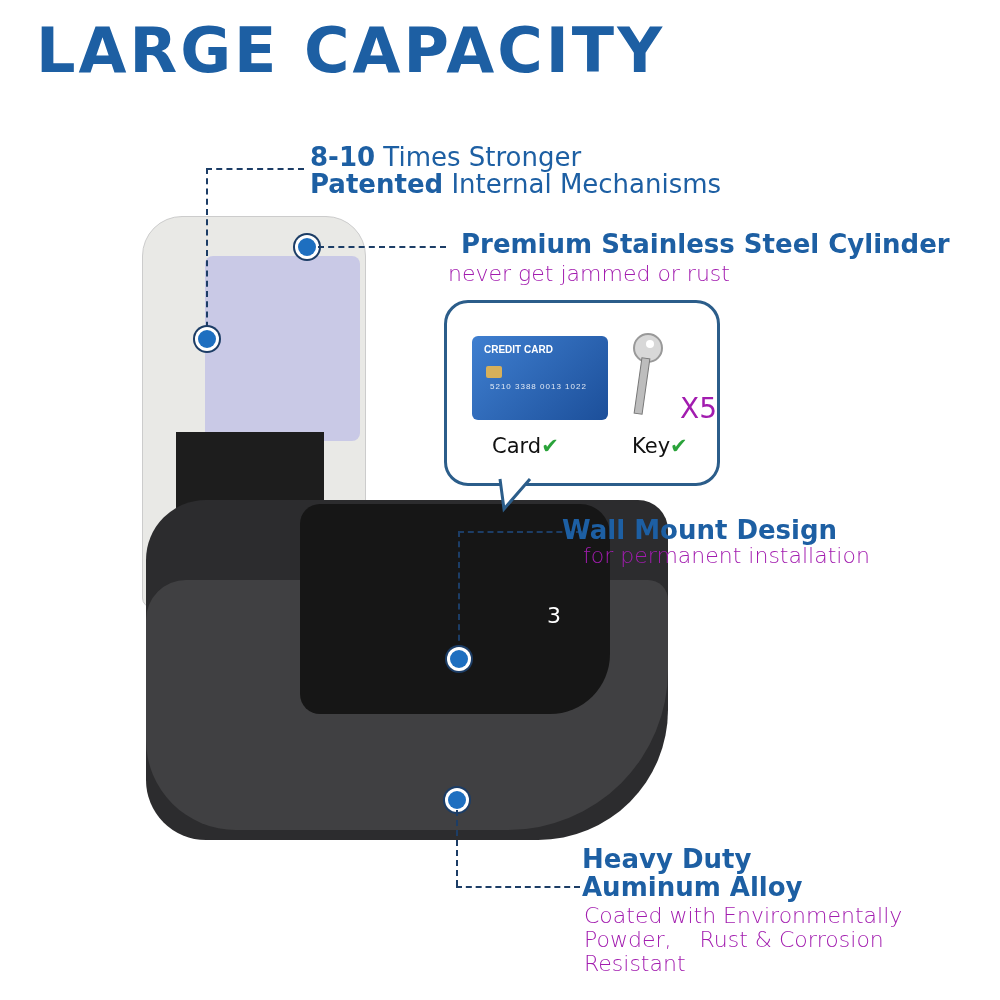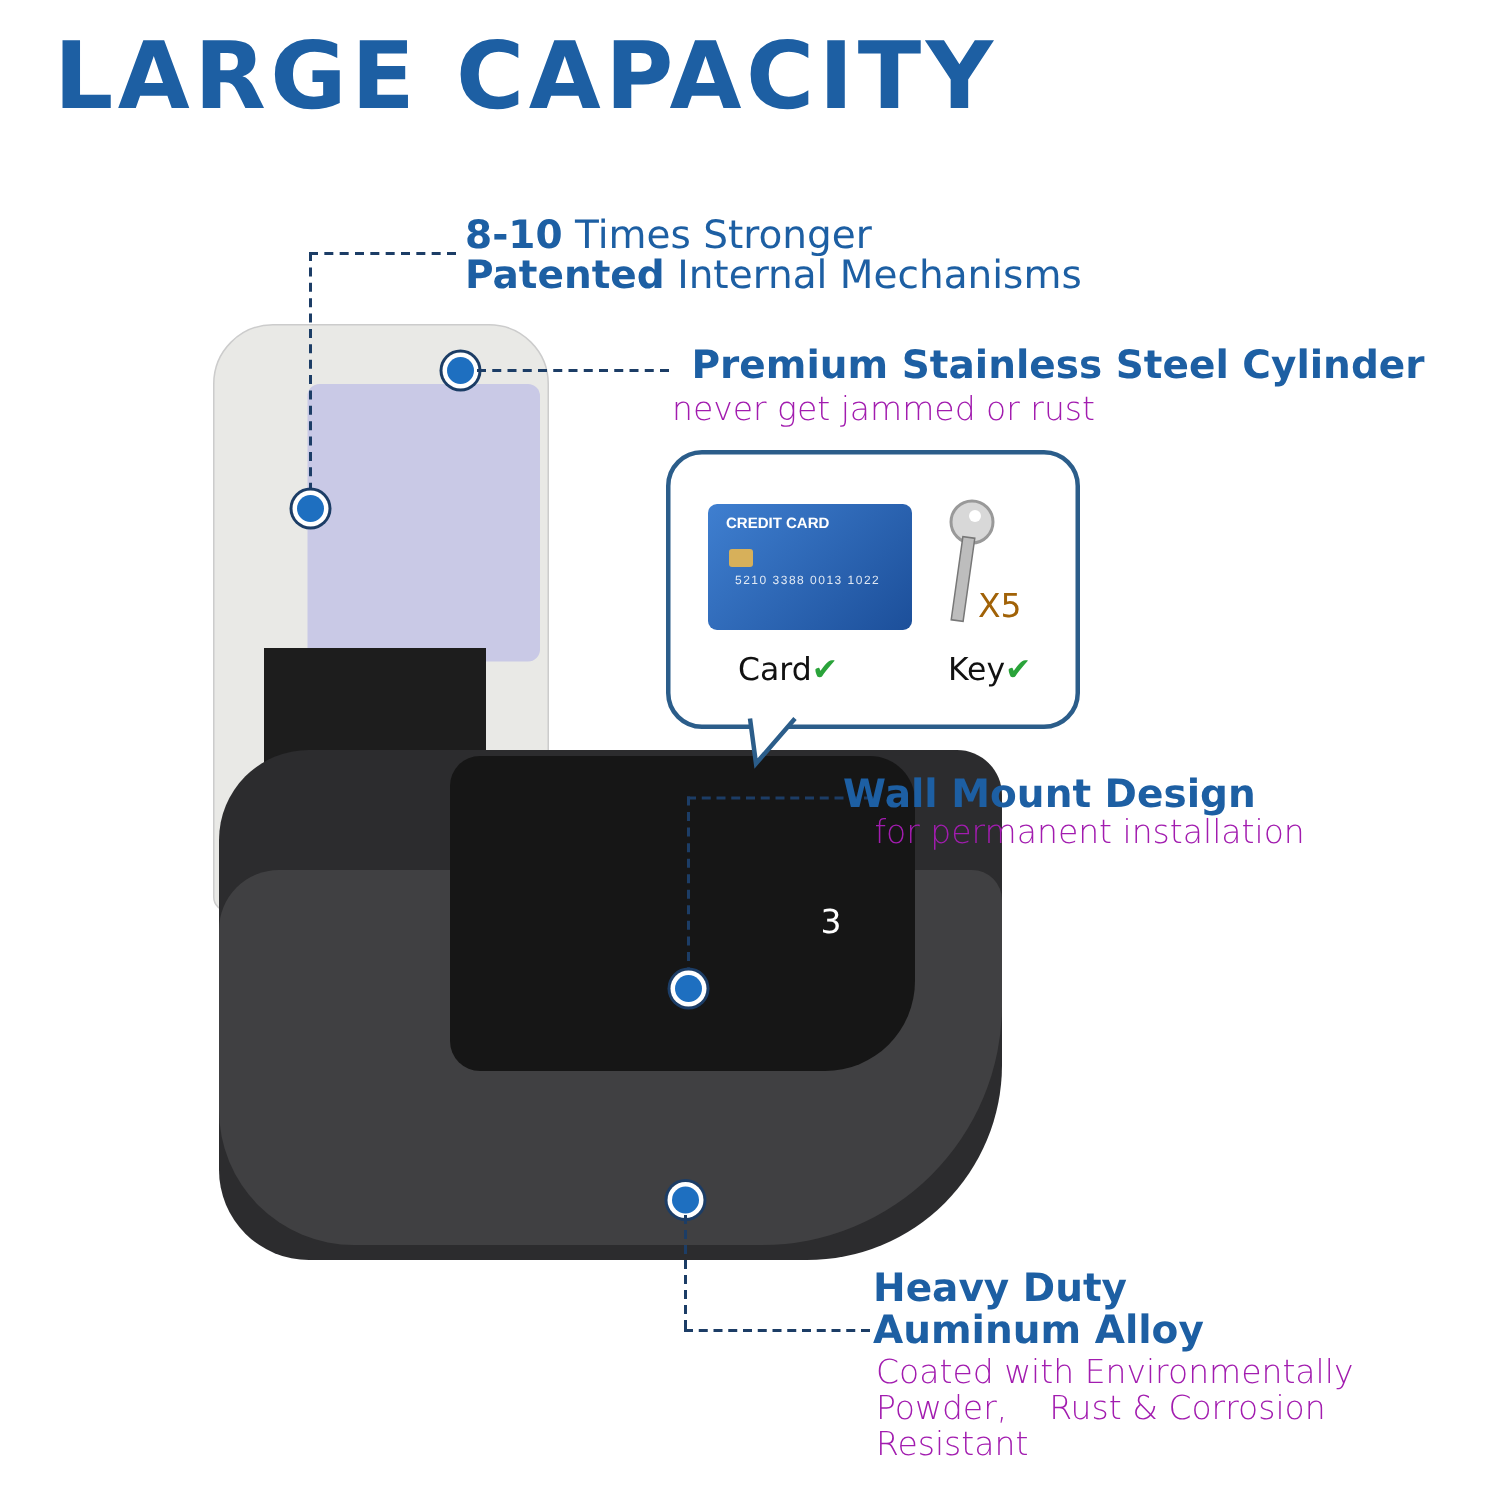--- a/index.html
+++ b/index.html
@@ -63,21 +63,21 @@
 <div class="abs card">
   <div class="ct">CREDIT CARD</div>
   <div class="chip"></div>
   <div class="num">5210 3388 0013 1022</div>
 </div>
 <svg class="abs" style="left:626px;top:330px;" width="40" height="90">
   <circle cx="22" cy="18" r="14" fill="#d8d8d8" stroke="#999" stroke-width="2"></circle>
   <circle cx="24" cy="14" r="4" fill="#fff"></circle>
   <rect x="12" y="28" width="8" height="56" fill="#bdbdbd" stroke="#777" stroke-width="1" transform="rotate(8 16 56)"></rect>
 </svg>
-<div class="abs" style="left:652px;top:392px;font-size:22px;color:#a16207;font-family:'DejaVu Sans',sans-serif;">X5</div>
+<div class="abs" style="left:680px;top:392px;font-size:28px;color:#a21caf;font-family:'DejaVu Sans',sans-serif;">X5</div>
 <div class="abs lbl" style="left:492px;top:434px;">
   <span>Card</span><span class="check">✔</span>
 </div>
 <div class="abs lbl" style="left:632px;top:434px;">
   <span>Key</span><span class="check">✔</span>
 </div>
 
 <div class="abs dash-h" style="left:458px;top:531px;width:124px;"></div>
 <div class="abs dash-v" style="left:458px;top:531px;height:120px;"></div>
 <div class="abs dot" style="left:450px;top:650px;"></div>

